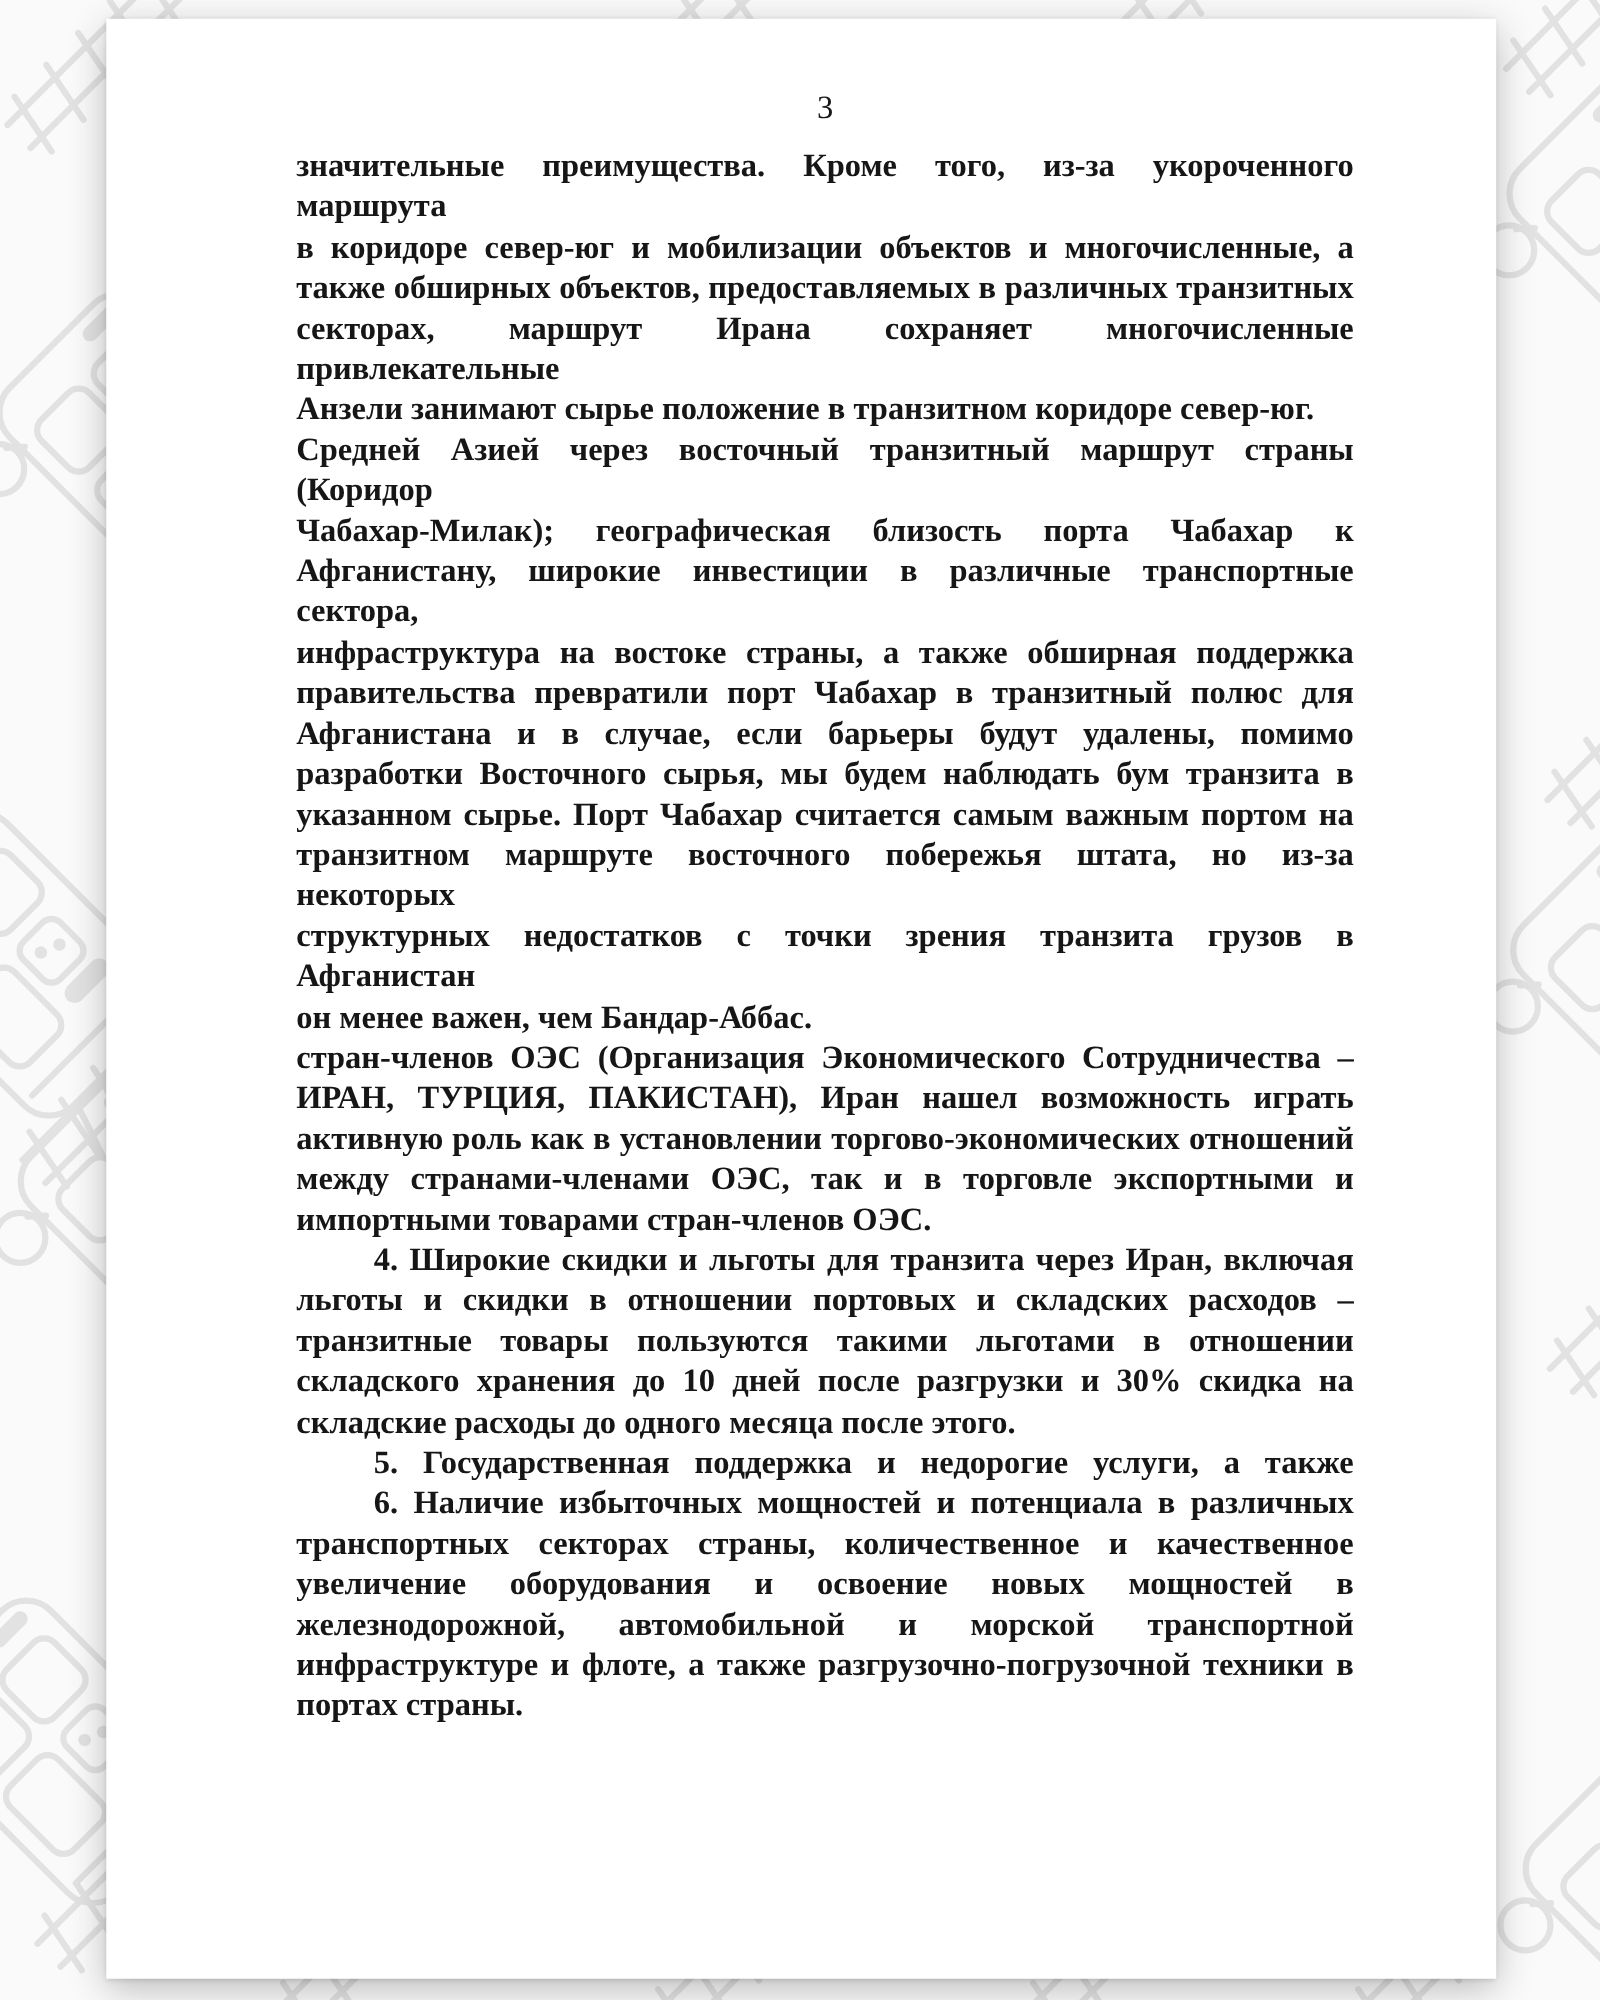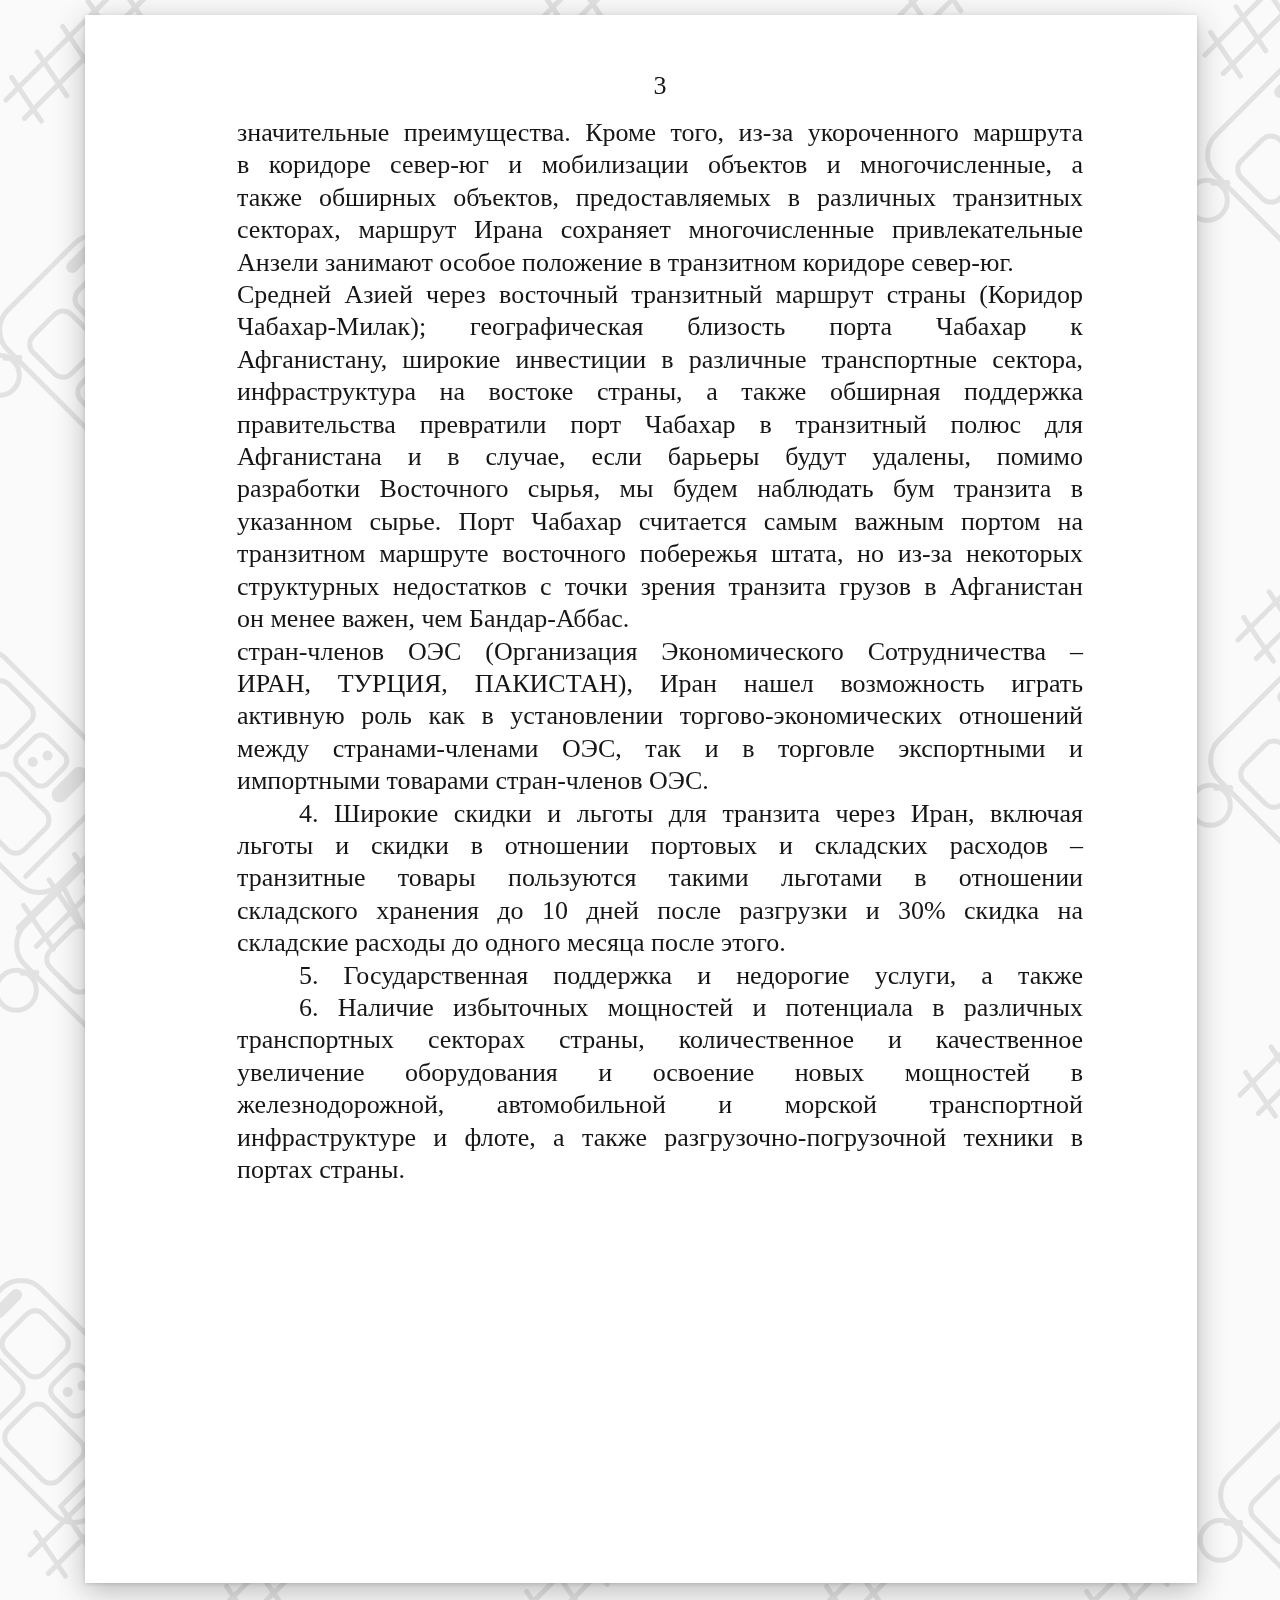--- a/index.html
+++ b/index.html
@@ -52,20 +52,21 @@
   }
   .body-text {
     font-size: 26px;
   }
   .paragraph { margin: 0; }
   .line {
     line-height: 32.4px;
     text-align: justify;
     text-justify: inter-word;
     white-space: normal;
+    font-weight: bold;
   }
   .line.fill { text-align-last: justify; }
   .line.indent { padding-left: 62px; }
 </style>
 </head>
 <body>
 
 <div class="canvas">
 
   <svg class="bg-pattern" xmlns="http://www.w3.org/2000/svg" viewBox="0 0 1280 1600">
@@ -116,21 +117,21 @@
   </svg>
 
   <div class="sheet">
     <div class="page-number">3</div>
     <div class="body-text">
         <div class="paragraph">
           <div class="line fill">значительные преимущества. Кроме того, из-за укороченного маршрута</div>
           <div class="line fill">в коридоре север-юг и мобилизации объектов и многочисленные, а</div>
           <div class="line fill">также обширных объектов, предоставляемых в различных транзитных</div>
           <div class="line fill">секторах, маршрут Ирана сохраняет многочисленные привлекательные</div>
-          <div class="line">Анзели занимают особое положение в транзитном коридоре север-юг.</div>
+          <div class="line">Анзели занимают сырье положение в транзитном коридоре север-юг.</div>
         </div>
         <div class="paragraph">
           <div class="line fill">Средней Азией через восточный транзитный маршрут страны (Коридор</div>
           <div class="line fill">Чабахар-Милак); географическая близость порта Чабахар к</div>
           <div class="line fill">Афганистану, широкие инвестиции в различные транспортные сектора,</div>
           <div class="line fill">инфраструктура на востоке страны, а также обширная поддержка</div>
           <div class="line fill">правительства превратили порт Чабахар в транзитный полюс для</div>
           <div class="line fill">Афганистана и в случае, если барьеры будут удалены, помимо</div>
           <div class="line fill">разработки Восточного сырья, мы будем наблюдать бум транзита в</div>
           <div class="line fill">указанном сырье. Порт Чабахар считается самым важным портом на</div>

